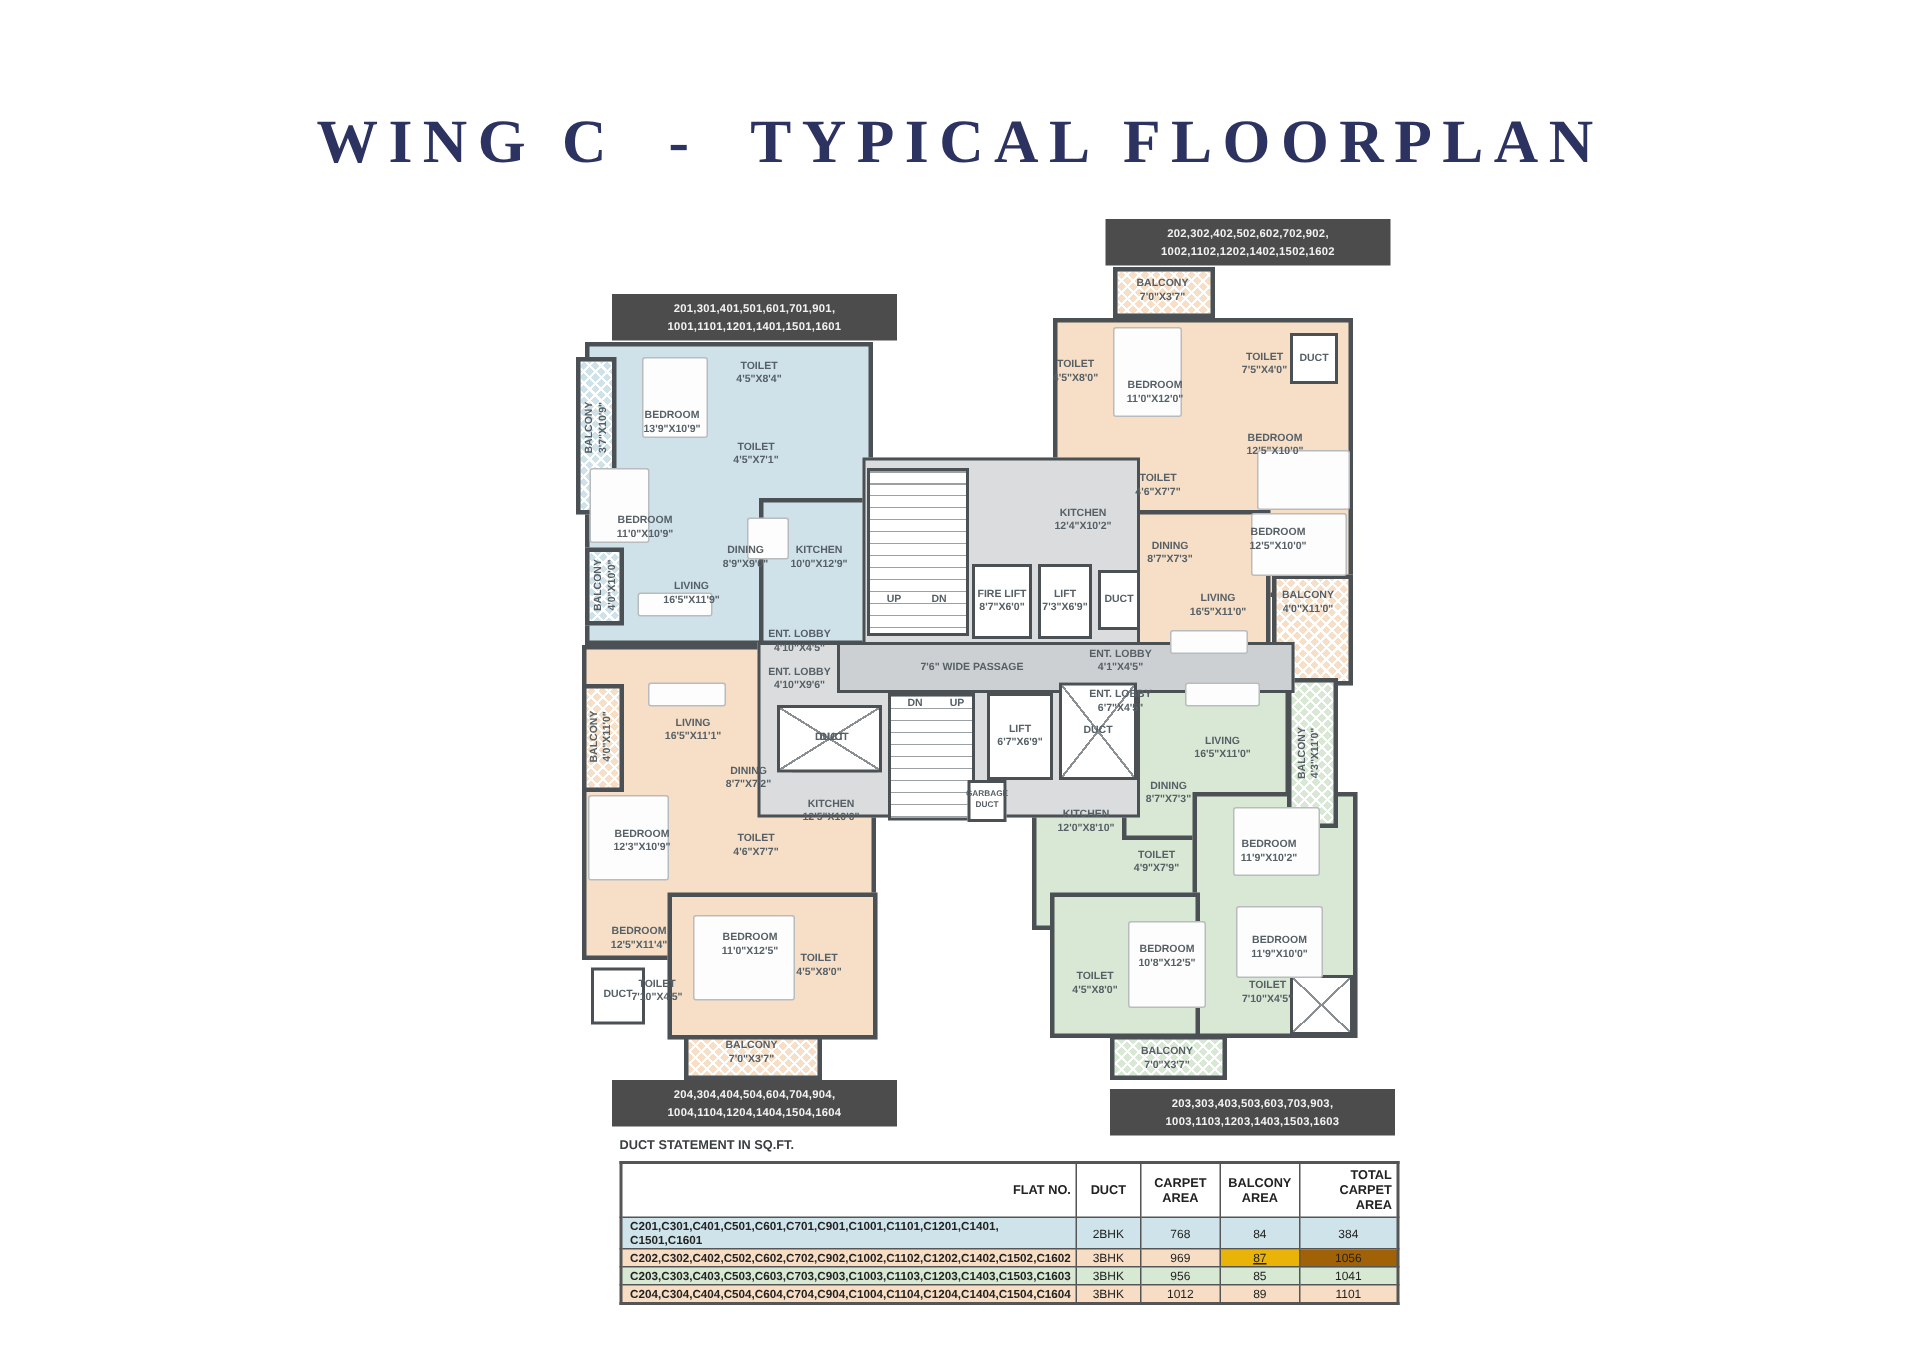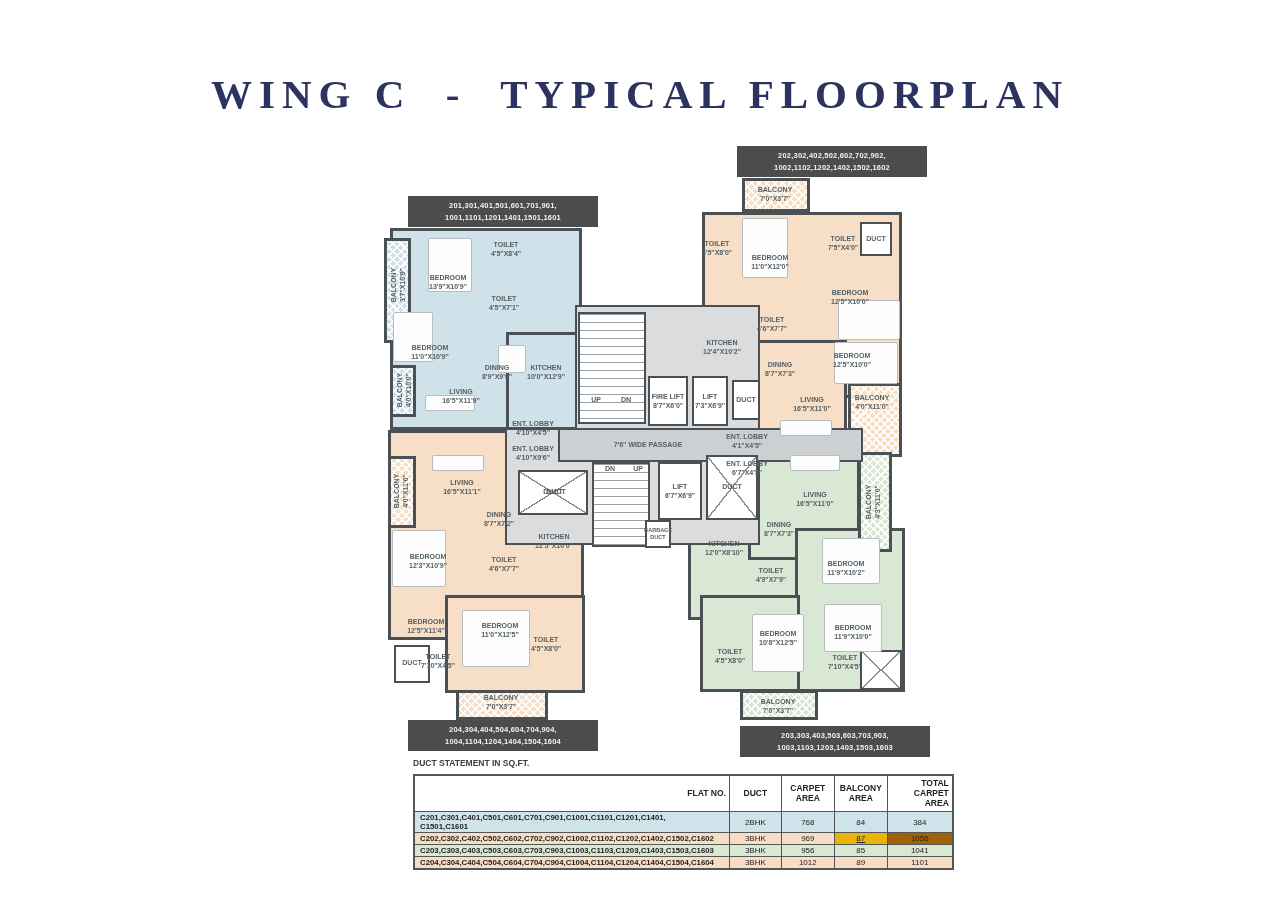--- a/index.html
+++ b/index.html
@@ -40,21 +40,21 @@
   .furn{position:absolute;background:#fdfdfd;border:1px solid #b8bcbe;border-radius:2px;z-index:2;}
   
   #watermark{position:absolute;left:452px;top:420px;z-index:5;
       font-family:"Liberation Serif",serif;font-size:76px;letter-spacing:2px;
       color:#c9ced3;opacity:.55;pointer-events:none;}
   
   #area-caption{position:absolute;left:413px;top:758px;font-size:8.5px;font-weight:bold;color:#3c4043;}
   #area-table{position:absolute;left:413px;top:774px;border-collapse:collapse;z-index:6;
       border:2px solid #555;}
   #area-table th,#area-table td{border:1px solid #555;font-size:8px;color:#222;
-      padding:1px 15px;text-align:center;}
+      padding:1px 3px;text-align:center;}
   #area-table th{font-size:8.5px;font-weight:bold;white-space:pre-line;line-height:1.15;
       background:#ffffff;padding:3px 3px;}
   #area-table td.flats{text-align:left;font-weight:bold;font-size:7.8px;padding-left:5px;}
   #area-table th.flats-h{text-align:right;padding-left:20px;}
 </style>
 </head>
 <body>
 
 <div id="title">WING C  -  TYPICAL FLOORPLAN</div>
 

